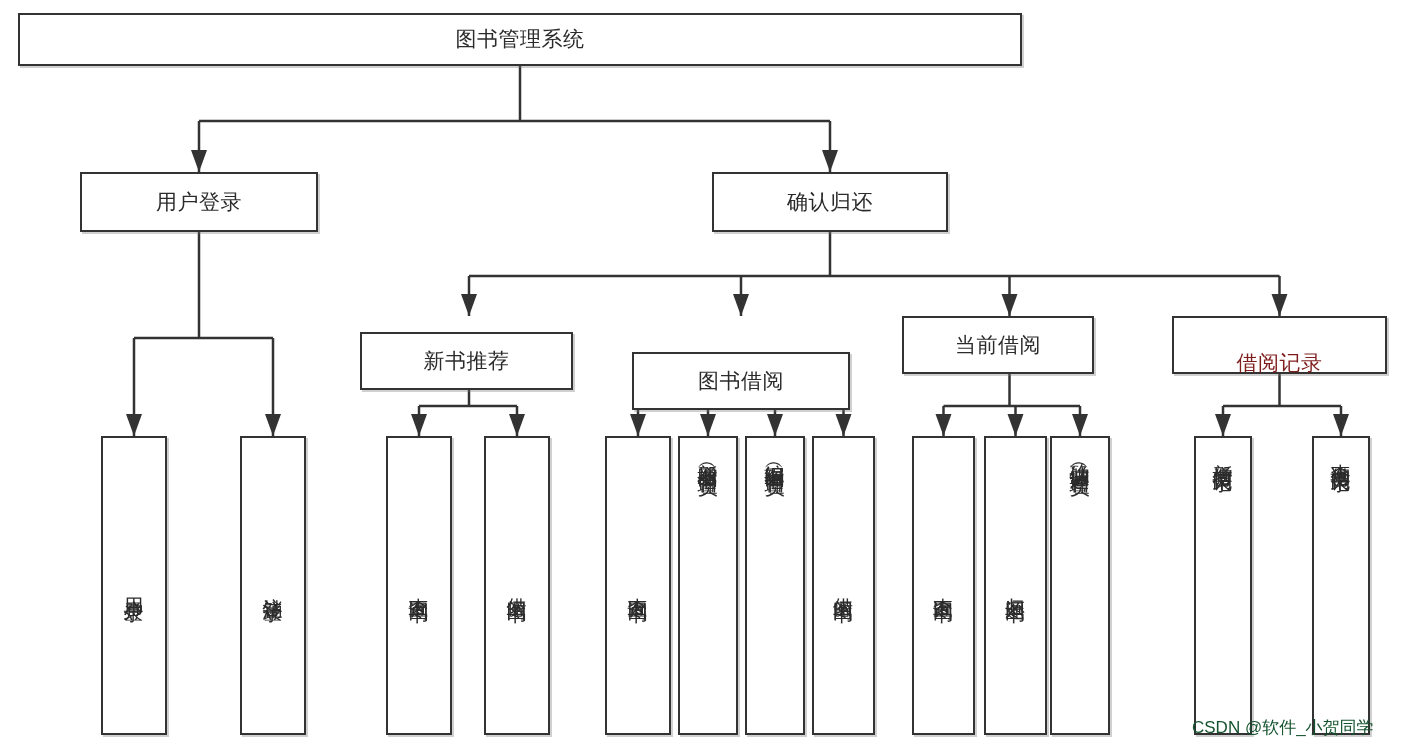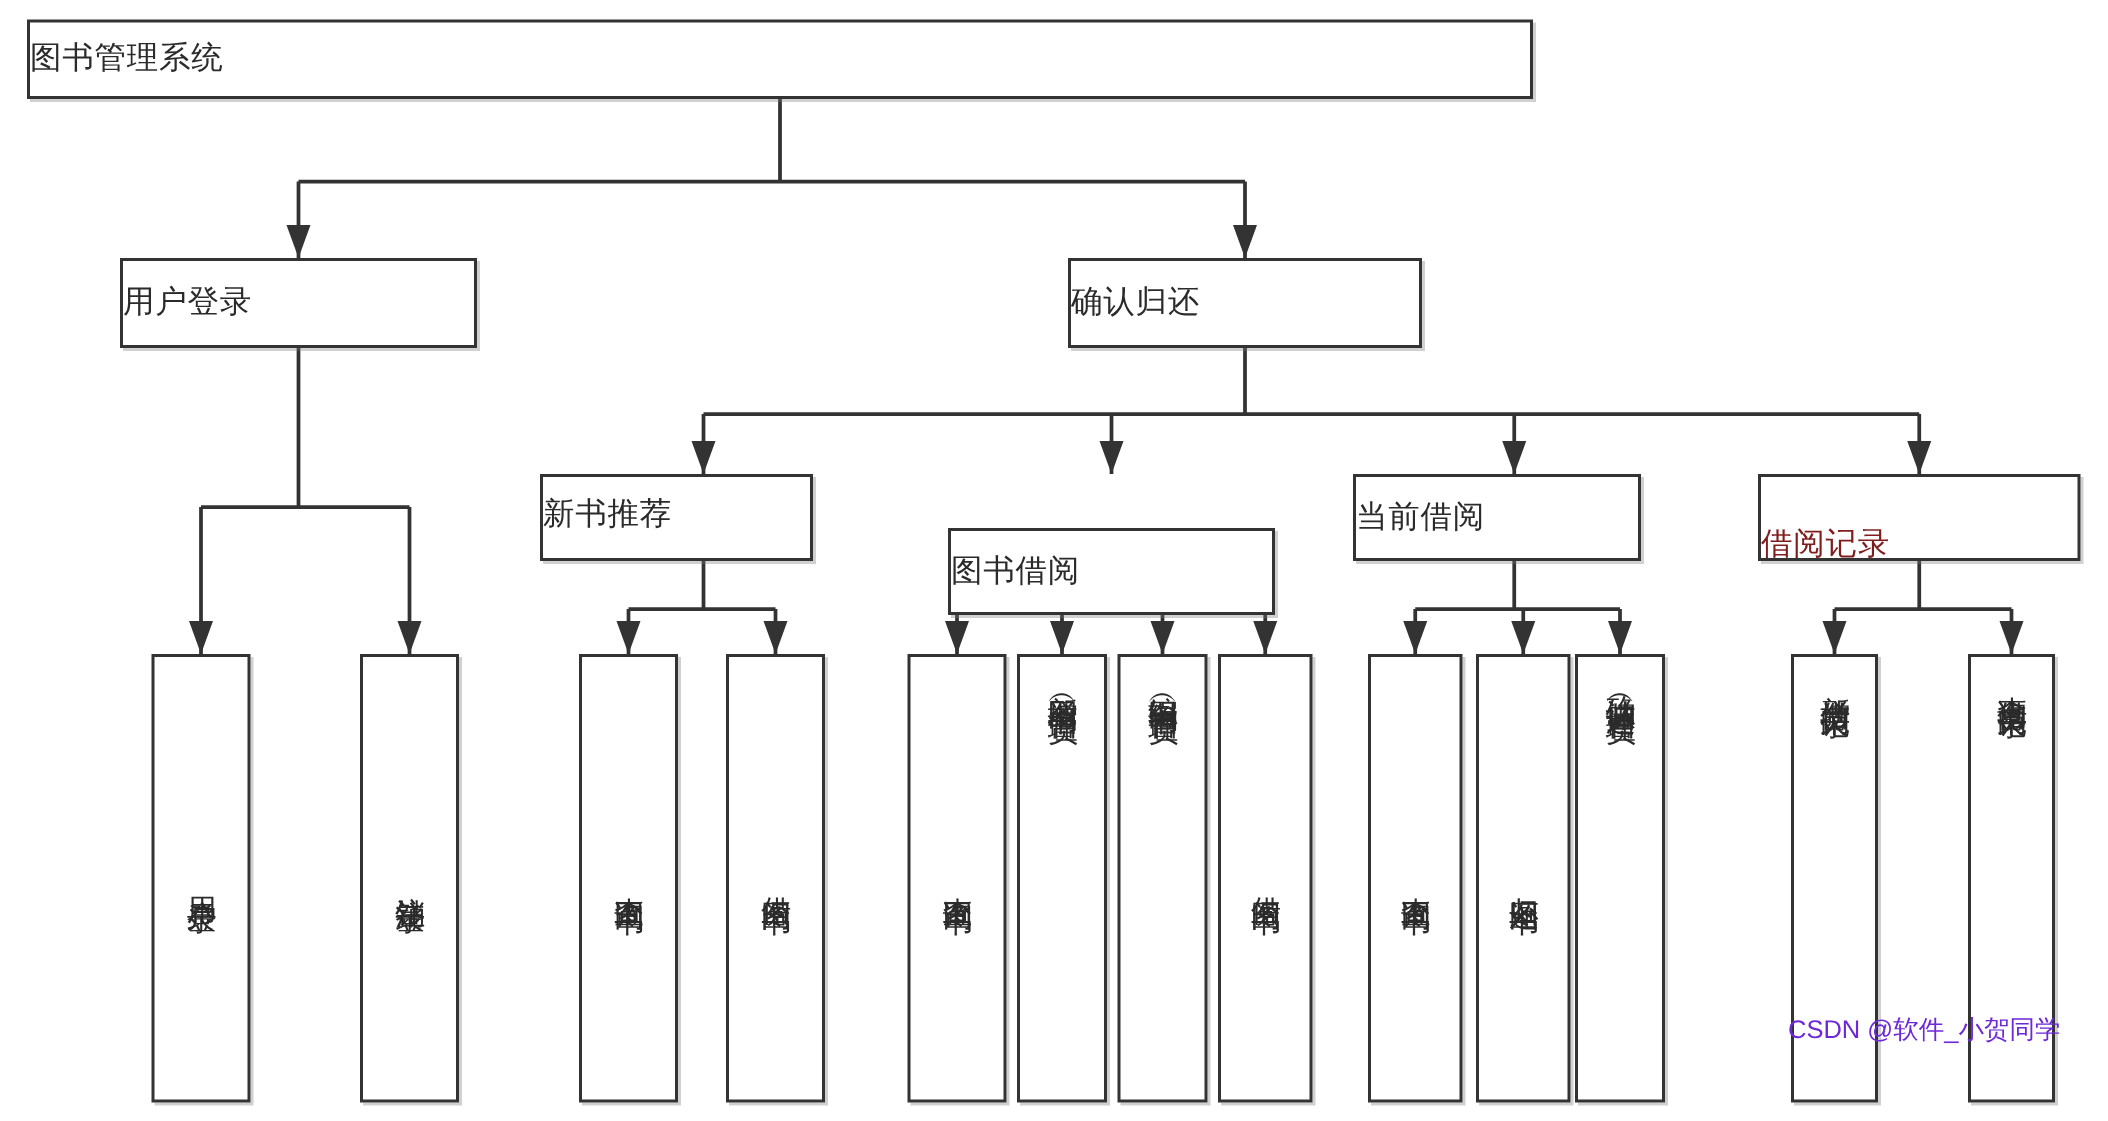--- a/index.html
+++ b/index.html
@@ -17,21 +17,21 @@
     background: #ffffff;
     overflow: hidden;
   }
   .node {
     position: absolute;
     box-sizing: border-box;
     border: 2.5px solid #333333;
     background: #ffffff;
     display: flex;
     align-items: center;
-    justify-content: flex-start;
+    justify-content: center;
     box-shadow: 2px 2px 0 rgba(120,120,120,0.35);
   }
   .node-label {
     color: #2b2b2b;
     font-size: 21px;
     line-height: 1.15;
     letter-spacing: 0.5px;
     white-space: nowrap;
     text-align: center;
     user-select: none;
@@ -130,21 +130,21 @@
   <div id="nodes">
       <div class="node" style="left: 18px; top: 13px; width: 1004px; height: 53px; border-color: rgb(51, 51, 51);">
         <span class="node-label" style="color: rgb(43, 43, 43);">图书管理系统</span>
       </div>
       <div class="node" style="left: 80px; top: 172px; width: 238px; height: 60px; border-color: rgb(51, 51, 51);">
         <span class="node-label" style="color: rgb(43, 43, 43);">用户登录</span>
       </div>
       <div class="node" style="left: 712px; top: 172px; width: 236px; height: 60px; border-color: rgb(51, 51, 51);">
         <span class="node-label" style="color: rgb(43, 43, 43);">确认归还</span>
       </div>
-      <div class="node" style="left: 360px; top: 316px; width: 182px; height: 58px; border-color: rgb(51, 51, 51); font-family: Liberation Mono, monospace;">
+      <div class="node" style="left: 360px; top: 332px; width: 213px; height: 58px; border-color: rgb(51, 51, 51);">
         <span class="node-label" style="color: rgb(43, 43, 43);">新书推荐</span>
       </div>
       <div class="node" style="left: 632px; top: 316px; width: 218px; height: 58px; border-color: rgb(51, 51, 51); margin-top: 36px;">
         <span class="node-label" style="color: rgb(43, 43, 43);">图书借阅</span>
       </div>
       <div class="node" style="left: 902px; top: 316px; width: 192px; height: 58px; border-color: rgb(51, 51, 51);">
         <span class="node-label" style="color: rgb(43, 43, 43);">当前借阅</span>
       </div>
       <div class="node" style="left: 1172px; top: 316px; width: 215px; height: 58px; border-color: rgb(51, 51, 51);">
         <span class="node-label" style="color: #7f1d1d; margin-top: 36px;">借阅记录</span>
@@ -182,14 +182,14 @@
       <div class="node vertical" style="left: 1050px; top: 436px; width: 60px; height: 299px; border-color: rgb(51, 51, 51);">
         <span class="node-label" style="color: rgb(43, 43, 43);">确认归还（管理员）</span>
       </div>
       <div class="node vertical" style="left: 1194px; top: 436px; width: 58px; height: 299px; border-color: rgb(51, 51, 51);">
         <span class="node-label" style="color: rgb(43, 43, 43);">新增借阅记录</span>
       </div>
       <div class="node vertical" style="left: 1312px; top: 436px; width: 58px; height: 299px; border-color: rgb(51, 51, 51);">
         <span class="node-label" style="color: rgb(43, 43, 43);">查询借阅记录</span>
       </div>
     </div>
-  <div class="watermark" style="left: 1192px; top: 675px; color: #6d28d9;">CSDN @软件_小贺同学</div>
+  <div class="watermark" style="left: 1192px; top: 716px; color: #14532d;">CSDN @软件_小贺同学</div>
 </div>
 
 </body></html>

